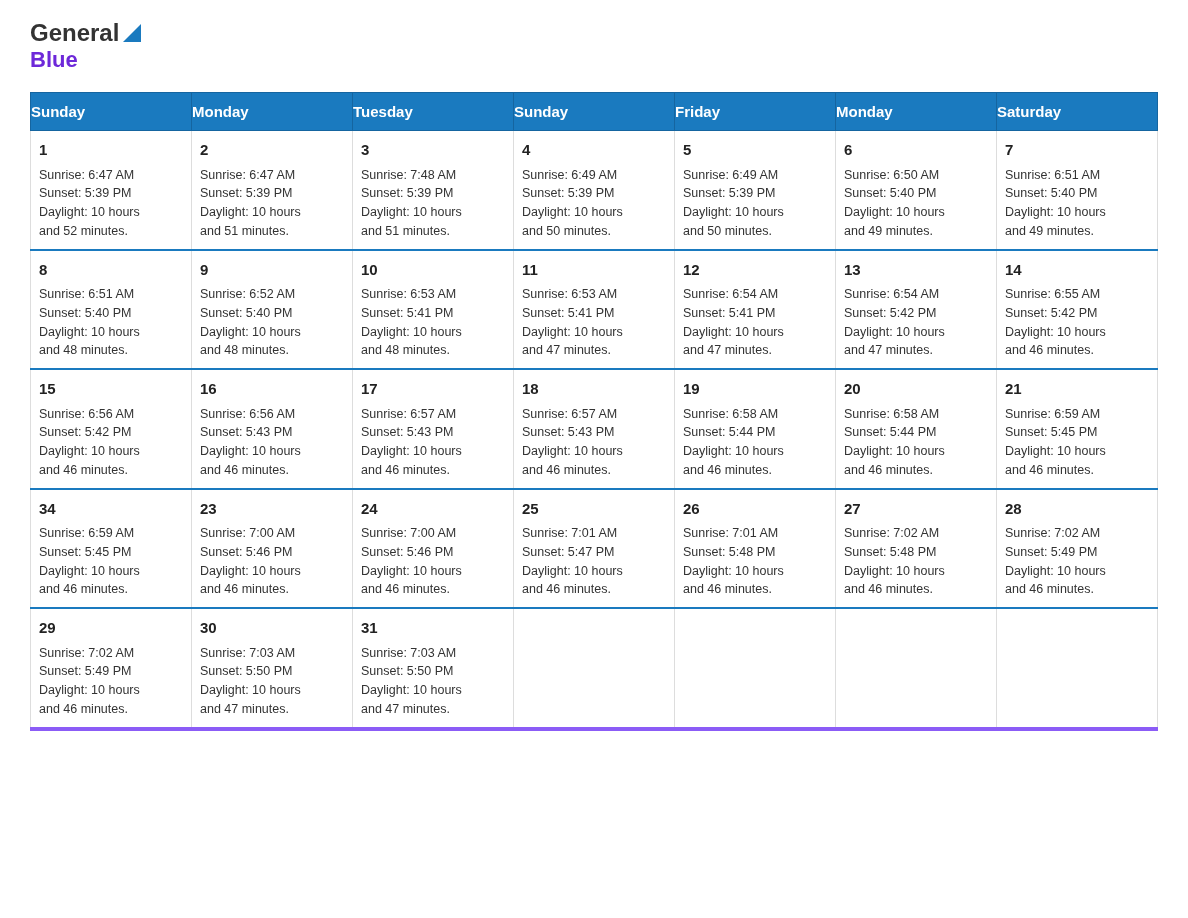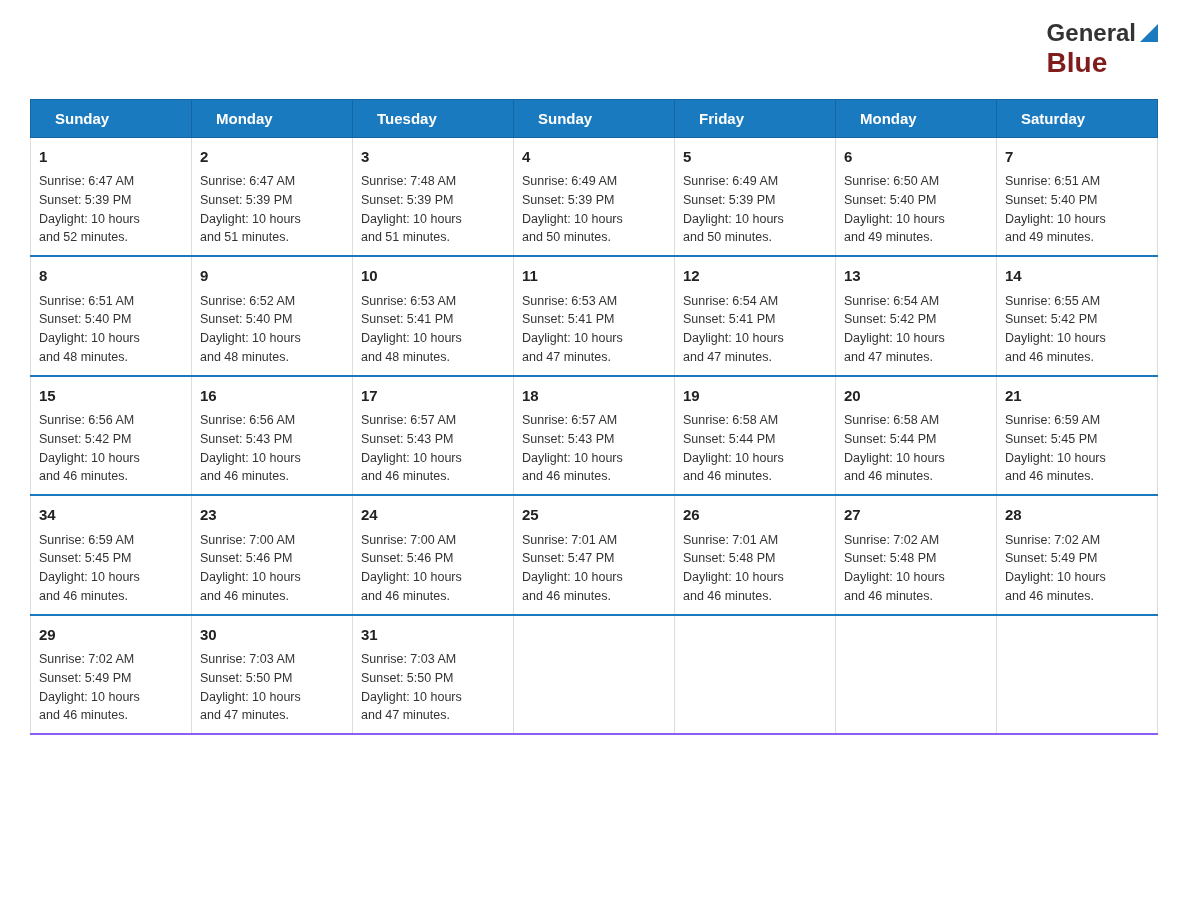--- a/index.html
+++ b/index.html
@@ -5,21 +5,21 @@
     * { box-sizing: border-box; margin: 0; padding: 0; }
     body {
       font-family: Arial, sans-serif;
       background: #fff;
       padding: 20px 30px;
       width: 1188px;
       min-height: 918px;
     }
     .header {
       display: flex;
-      justify-content: flex-end;
+      justify-content: flex-start;
       align-items: flex-start;
       margin-bottom: 20px;
     }
     .logo-container {
       display: flex;
       align-items: center;
     }
     .title-section {
       text-align: right;
     }
@@ -36,21 +36,21 @@
     .calendar {
       width: 100%;
       border-collapse: collapse;
       border: 1px solid #ccc;
     }
     .calendar th {
       background-color: #1a7abf;
       color: #fff;
       font-size: 15px;
       font-weight: bold;
-      padding: 10px 24px;
+      padding: 10px 0;
       text-align: left;
       border: 1px solid #1565a0;
     }
     .calendar td {
       vertical-align: top;
       padding: 8px;
       border: 1px solid #ddd;
       width: 14.28%;
       min-height: 110px;
       font-size: 12.5px;
@@ -61,41 +61,41 @@
       font-size: 15px;
       font-weight: bold;
       color: #222;
       display: block;
       margin-bottom: 4px;
     }
     .calendar tr td {
       border-bottom: 2px solid #1a7abf;
     }
     .calendar tr:last-child td {
-      border-bottom: 2px solid #8b5cf6;
+      border-bottom: 4px solid #8b5cf6;
       margin-top: 21px;
     }
     .empty-cell {
       background: #fff;
     }
   </style>
 </head>
 <body>
 
 <div class="header">
   <div class="logo-container">
     <div>
       <div style="font-size:24px;font-weight:bold;color:#333;line-height:1.1;">
         <span>General</span><span style="display:inline-block;margin-left:4px;vertical-align:middle;">
           <svg width="18" height="18" viewBox="0 0 18 18">
               <polygon points="0,18 18,18 18,0" fill="#1a7abf"></polygon>
             </svg>
         </span>
       </div>
-      <div style="font-size:28px;font-weight:bold;color:#7f1d1d;line-height:1.1;">Blue</div>
+      <div style="font-size:22px;font-weight:bold;color:#6d28d9;line-height:1.1;">Blue</div>
     </div>
   </div>
   <div class="title-section">
     <div class="month-title"></div>
     <div class="location"></div>
   </div>
 </div>
 
 <table class="calendar">
   <thead>

